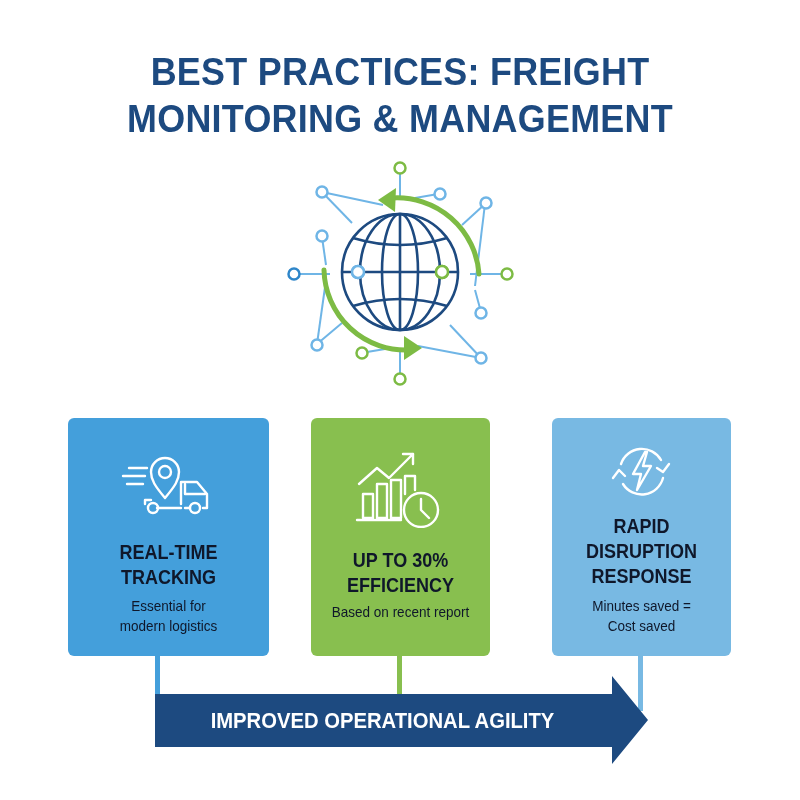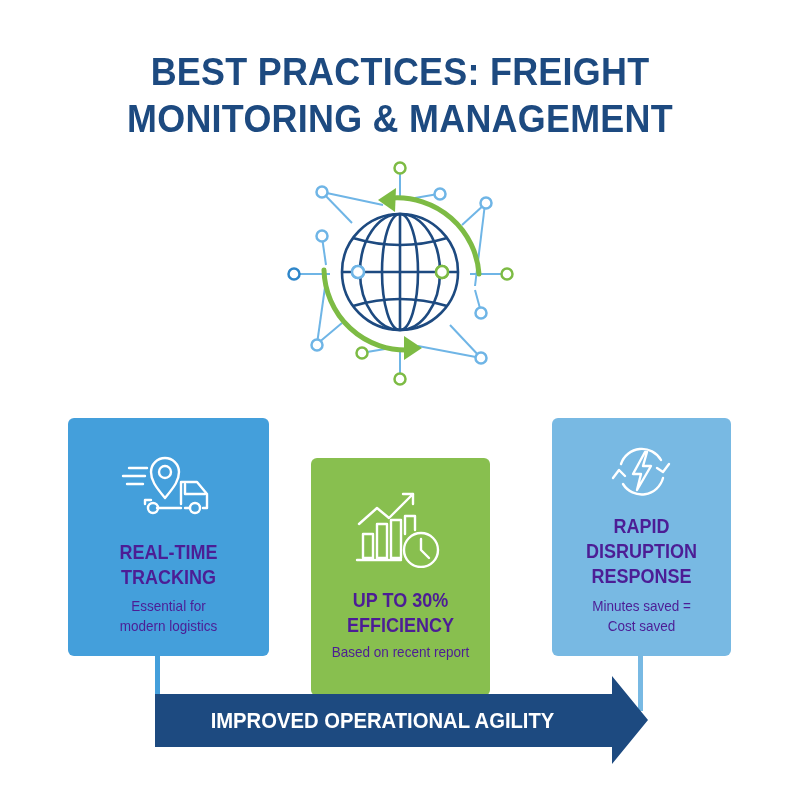--- a/index.html
+++ b/index.html
@@ -12,21 +12,21 @@
     position: absolute; left: 0; top: 48px; width: 800px;
     text-align: center; color: #1d4a80;
     font-weight: bold; font-size: 39px; line-height: 47px;
     letter-spacing: 0.3px;
     transform: scaleX(0.92);
   }
   .title span { display: block; }
   .hero { position: absolute; left: 280px; top: 155px; width: 240px; height: 240px; }
   .card {
     position: absolute; top: 418px; height: 238px; border-radius: 6px;
-    color: #4c1d95; text-align: center; box-sizing: border-box;
+    color: #0f172a; text-align: center; box-sizing: border-box;
   }
   .card .icon { position: absolute; left: 0; width: 100%; display: flex; justify-content: center; }
   .card .head {
     position: absolute; left: 0; width: 100%;
     font-weight: bold; font-size: 20px; line-height: 25px;
     transform: scaleX(0.9);
   }
   .card .head span { display: block; }
   .card .sub {
     position: absolute; left: 0; width: 100%;
@@ -138,21 +138,21 @@
   <div class="head" style="top:122px;">
     <span>REAL-TIME</span>
     <span>TRACKING</span>
   </div>
   <div class="sub" style="top:178px;">
     <span>Essential for</span>
     <span>modern logistics</span>
   </div>
 </div>
 
-<div class="card" style="left:311px; width:179px; background:#88bf4f;margin-top:40px;">
+<div class="card" style="left:311px; width:179px; background:#88bf4f;">
   <div class="icon" style="top:26px;">
     <svg width="96" height="84" viewBox="0 0 96 84" fill="none" stroke="#ffffff" stroke-width="2.4" stroke-linecap="round" stroke-linejoin="round">
       <polyline points="6,40 24,24 36,34 58,12"></polyline>
       <polyline points="50,10 60,10 60,20"></polyline>
       <line x1="58" y1="12" x2="60" y2="10"></line>
       <rect x="10" y="50" width="10" height="24"></rect>
       <rect x="24" y="40" width="10" height="34"></rect>
       <rect x="38" y="36" width="10" height="38"></rect>
       <path d="M 52 50 L 52 32 L 62 32 L 62 46"></path>
       <line x1="4" y1="76" x2="48" y2="76"></line>

